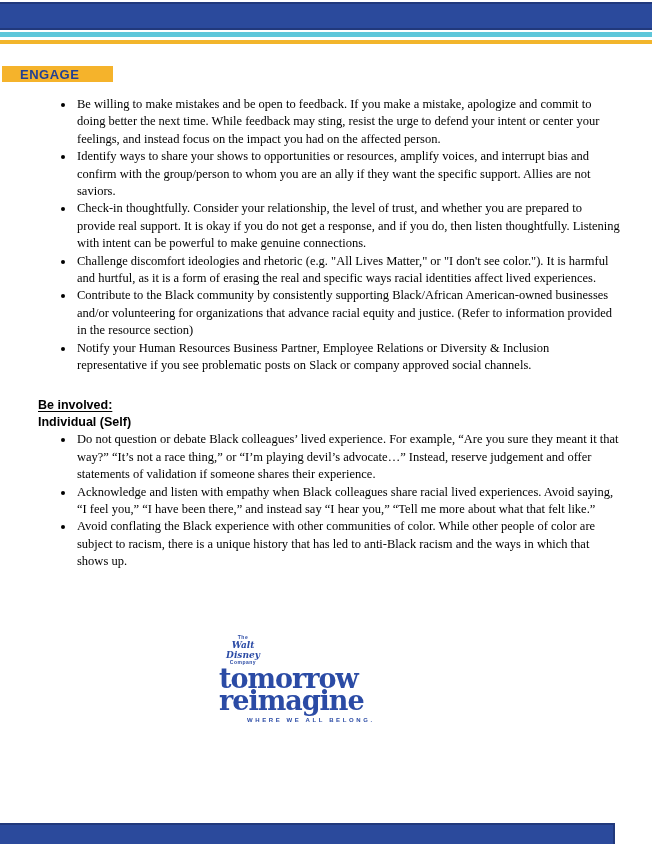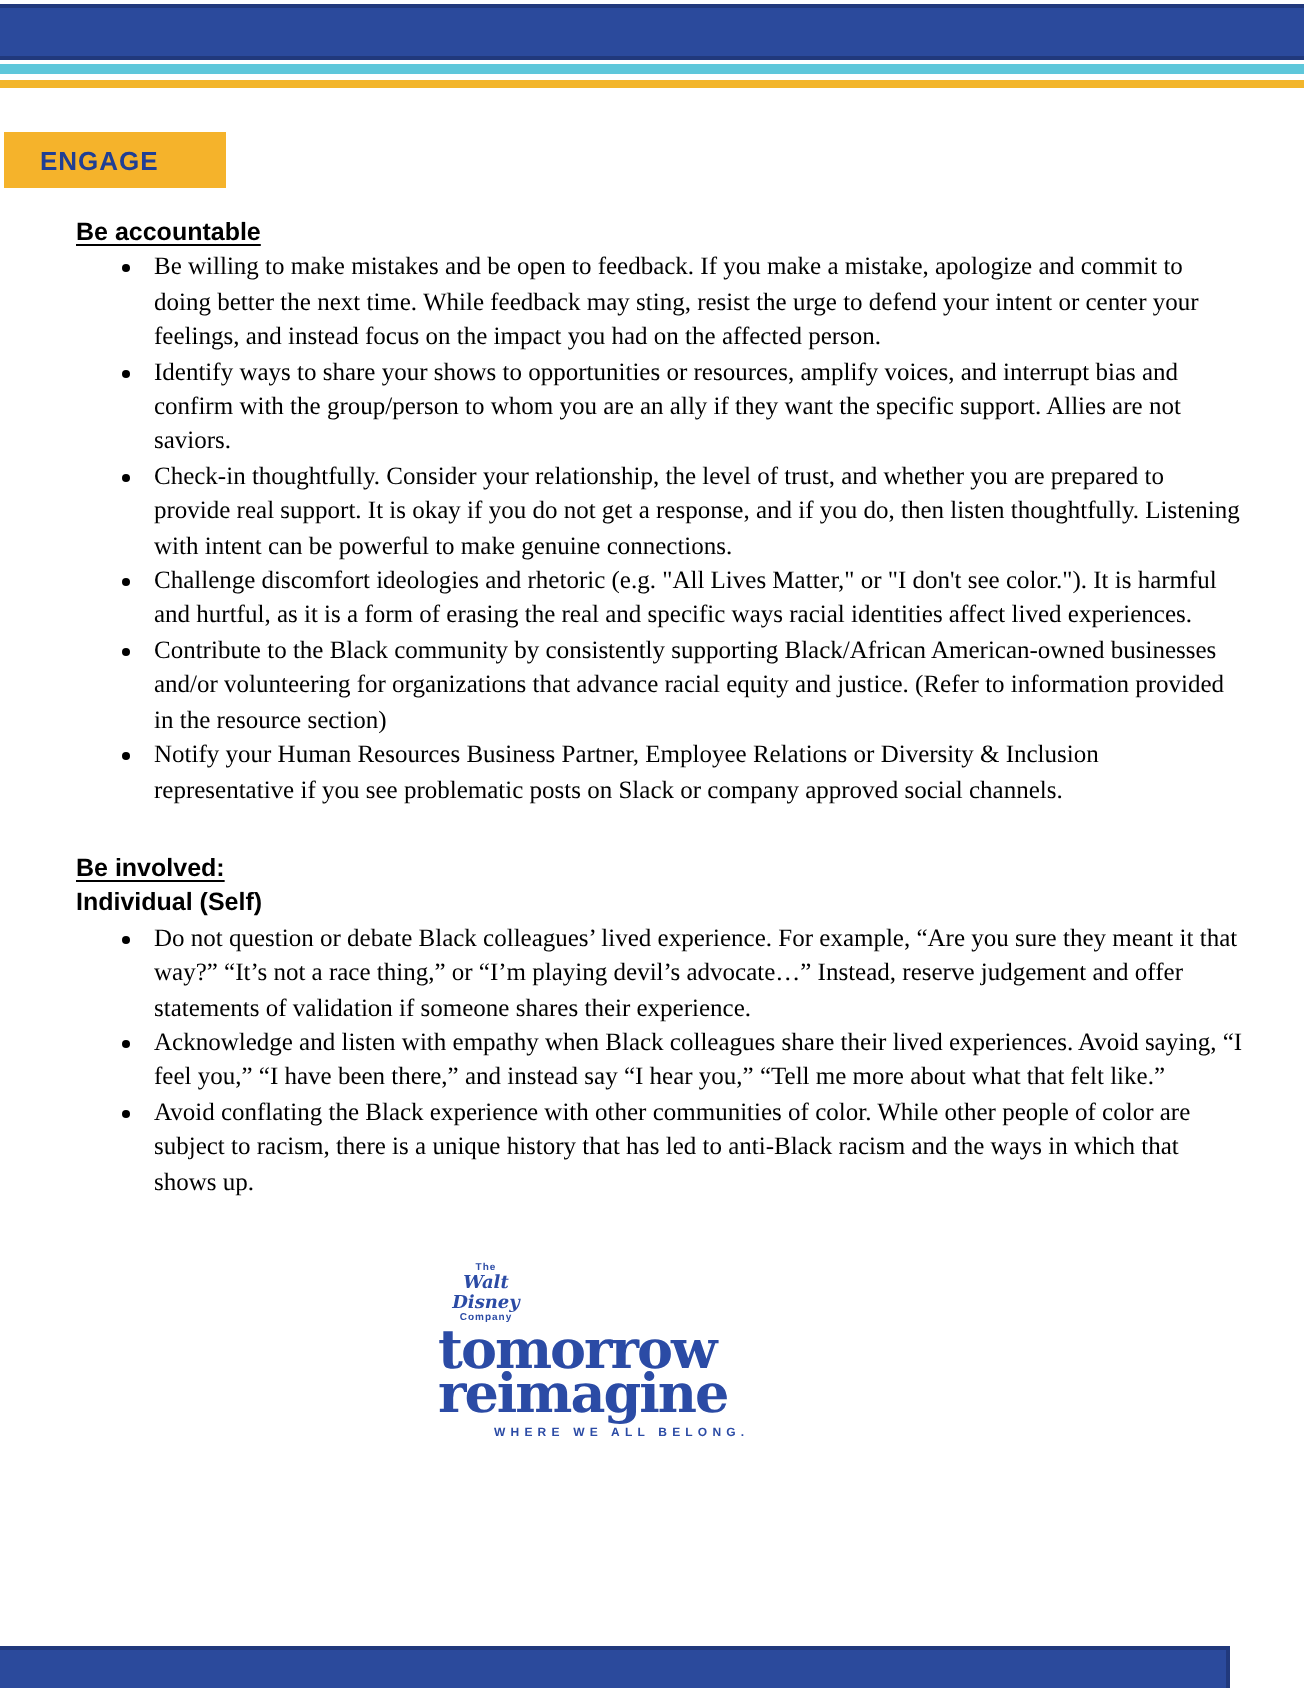--- a/index.html
+++ b/index.html
@@ -31,21 +31,21 @@
     margin-top: 3px;
     height: 4px;
     width: 652px;
     background: #f2b52b;
   }
 
   
   .engage-badge {
     margin: 22px 0 0 2px;
     width: 111px;
-    height: 28px;
+    height: 16px;
     background: #f5b32b;
     color: #203f94;
     font-size: 13px;
     font-weight: bold;
     letter-spacing: 0.5px;
     display: flex;
     align-items: center;
     padding-left: 18px;
   }
 
@@ -73,21 +73,21 @@
     list-style: disc;
     padding-left: 37px;
     width: 584px;
     margin-bottom: 12px;
   }
   ul.bullet-list li { padding-left: 2px; font-family: Liberation Serif, serif; }
   .section-gap { height: 10px; }
 
   
   .logo-block {
-    margin-top: 32px;
+    margin-top: 64px;
     margin-left: 219px;
     width: 160px;
     color: #2b4ba5;
   }
   .disney-mini {
     width: 44px;
     text-align: center;
     line-height: 1;
     margin-bottom: 3px;
     margin-left: 2px;
@@ -137,39 +137,38 @@
 <div class="stripe-cyan"></div>
 <div class="stripe-yellow"></div>
 
 <div class="engage-badge">
   <span>ENGAGE</span>
 </div>
 
 <div class="doc-content">
 
 
-  <div class="section-heading">Be accountable</div>
 
   <ul class="bullet-list">
     <li>Be willing to make mistakes and be open to feedback. If you make a mistake, apologize and commit to doing better the next time. While feedback may sting, resist the urge to defend your intent or center your feelings, and instead focus on the impact you had on the affected person.</li>
     <li>Identify ways to share your shows to opportunities or resources, amplify voices, and interrupt bias and confirm with the group/person to whom you are an ally if they want the specific support. Allies are not saviors.</li>
     <li>Check-in thoughtfully. Consider your relationship, the level of trust, and whether you are prepared to provide real support. It is okay if you do not get a response, and if you do, then listen thoughtfully. Listening with intent can be powerful to make genuine connections.</li>
     <li>Challenge discomfort ideologies and rhetoric (e.g. "All Lives Matter," or "I don't see color."). It is harmful and hurtful, as it is a form of erasing the real and specific ways racial identities affect lived experiences.</li>
     <li>Contribute to the Black community by consistently supporting Black/African American-owned businesses and/or volunteering for organizations that advance racial equity and justice. (Refer to information provided in the resource section)</li>
     <li>Notify your Human Resources Business Partner, Employee Relations or Diversity &amp; Inclusion representative if you see problematic posts on Slack or company approved social channels.</li>
   </ul>
 
   <div class="section-gap"></div>
 
   <div class="section-heading">Be involved:</div>
   <div class="sub-heading">Individual (Self)</div>
 
   <ul class="bullet-list">
     <li>Do not question or debate Black colleagues’ lived experience. For example, “Are you sure they meant it that way?” “It’s not a race thing,” or “I’m playing devil’s advocate…” Instead, reserve judgement and offer statements of validation if someone shares their experience.</li>
-    <li>Acknowledge and listen with empathy when Black colleagues share their lived experiences. Avoid saying, “I feel you,” “I have been there,” and instead say “I hear you,” “Tell me more about what that felt like.”</li>
+    <li>Acknowledge and listen with empathy when Black colleagues share racial lived experiences. Avoid saying, “I feel you,” “I have been there,” and instead say “I hear you,” “Tell me more about what that felt like.”</li>
     <li>Avoid conflating the Black experience with other communities of color. While other people of color are subject to racism, there is a unique history that has led to anti-Black racism and the ways in which that shows up.</li>
   </ul>
 
 </div>
 
 <div class="logo-block">
   <div class="disney-mini">
     <span class="d-the">The</span>
     <span class="d-script">Walt Disney</span>
     <span class="d-company">Company</span>

